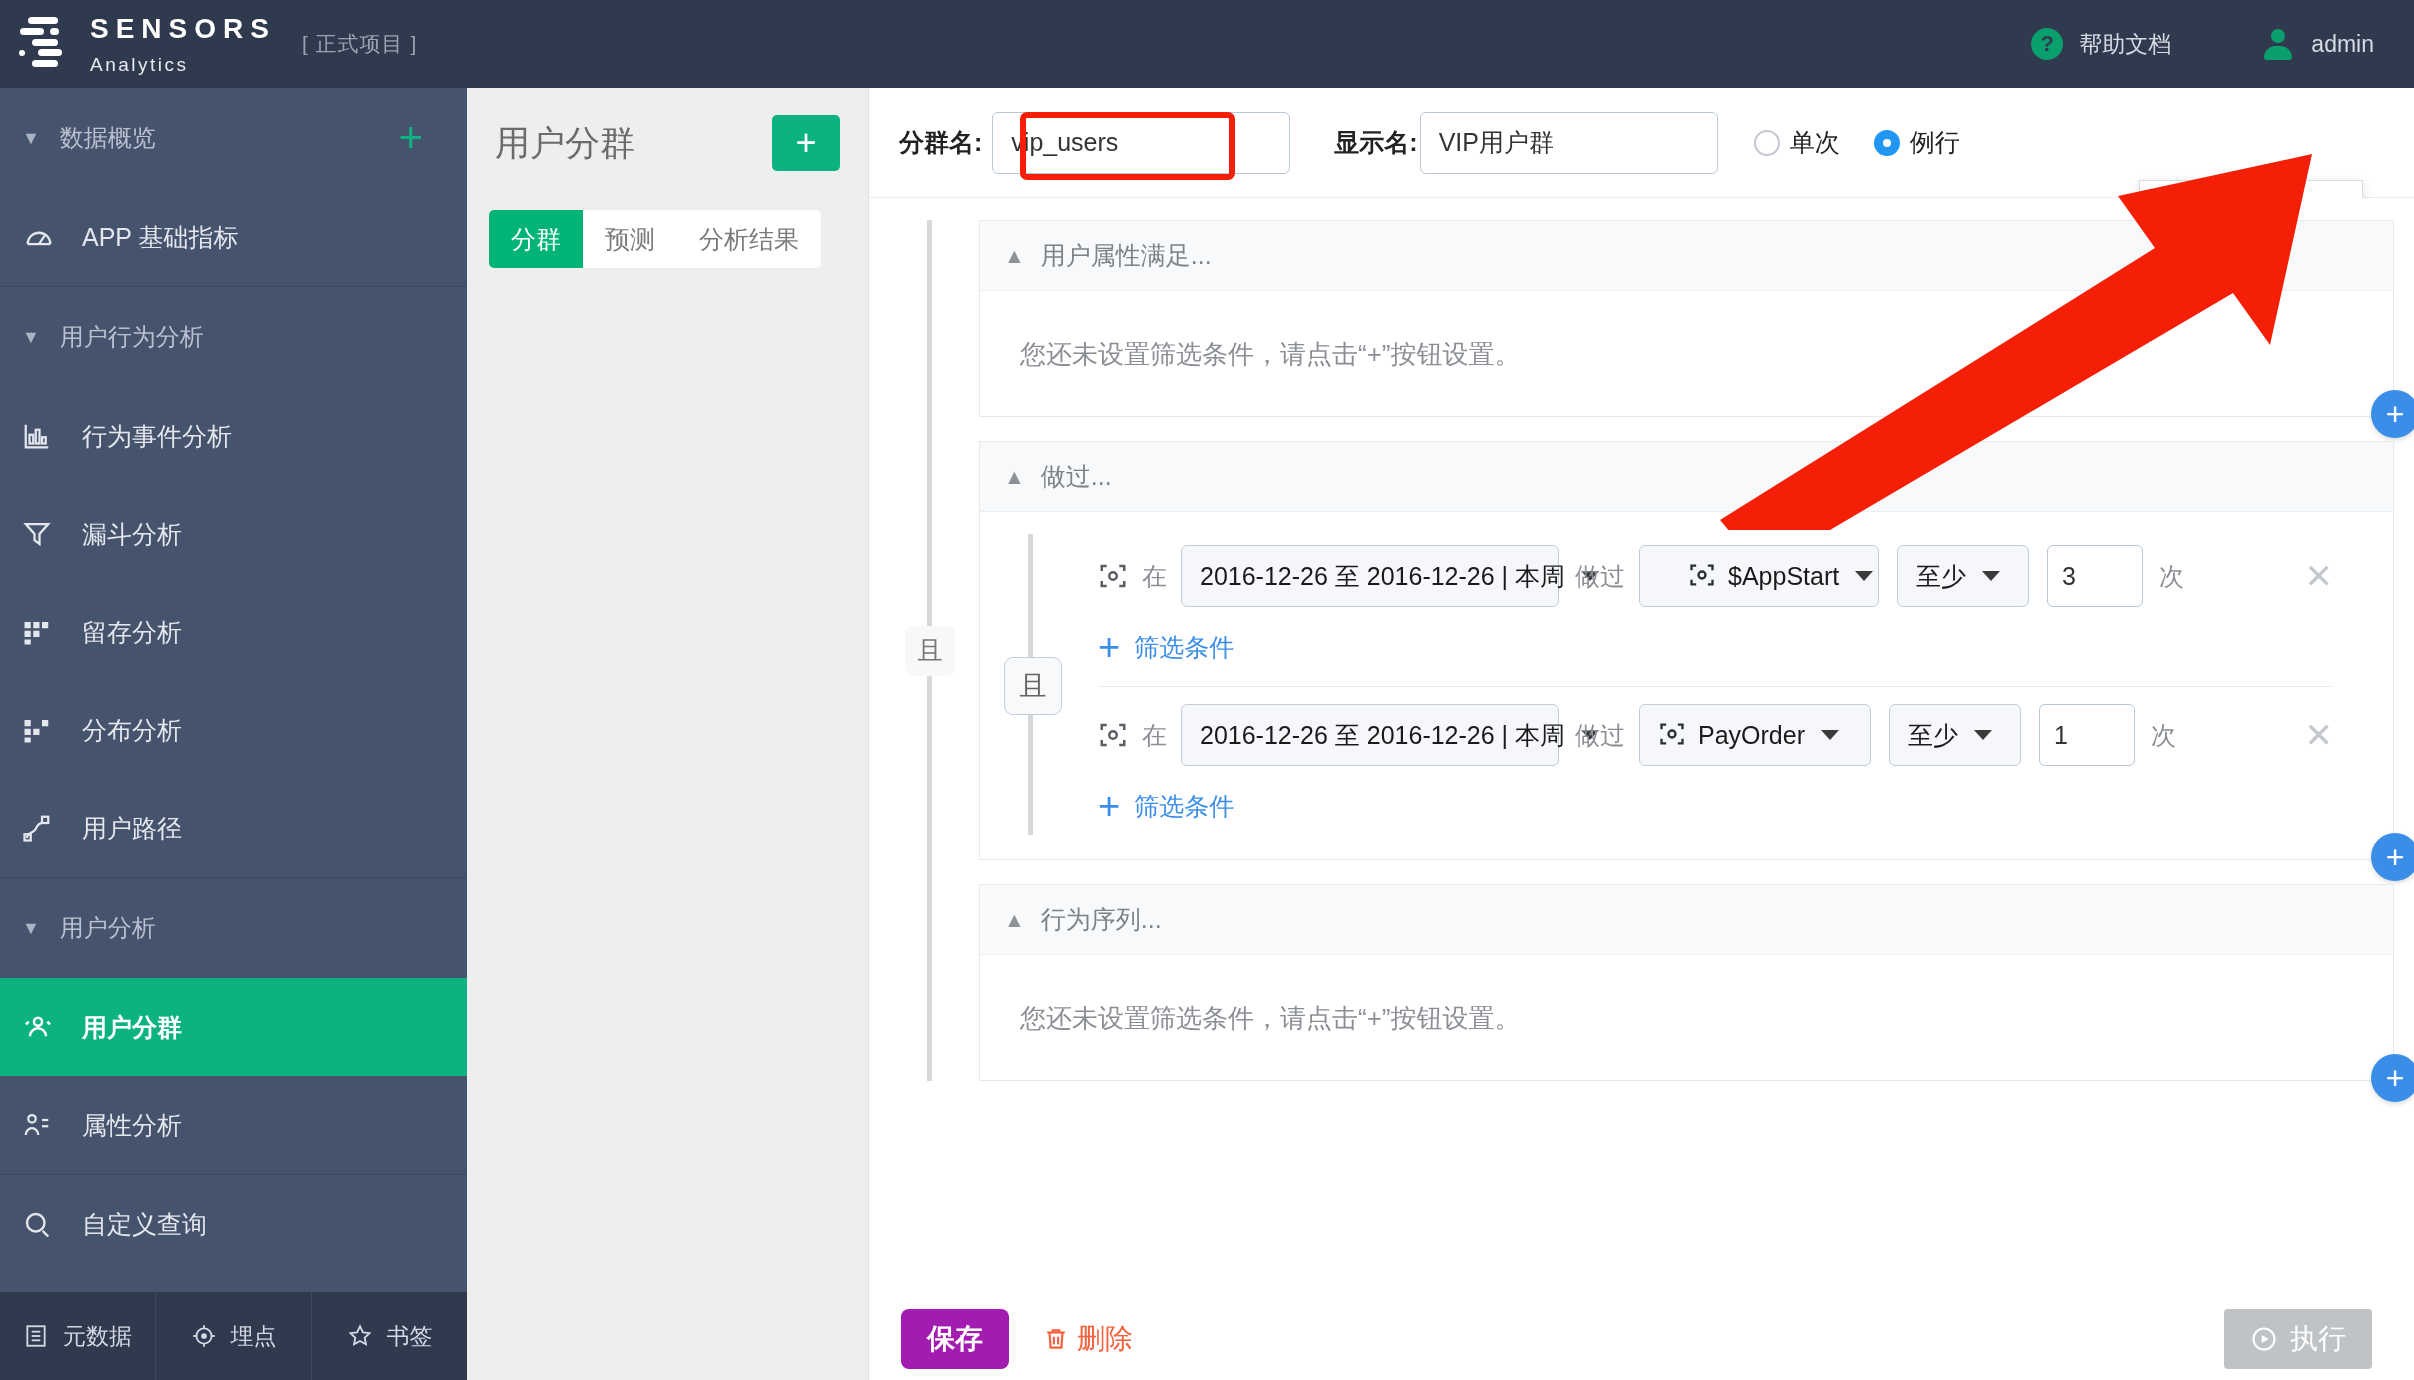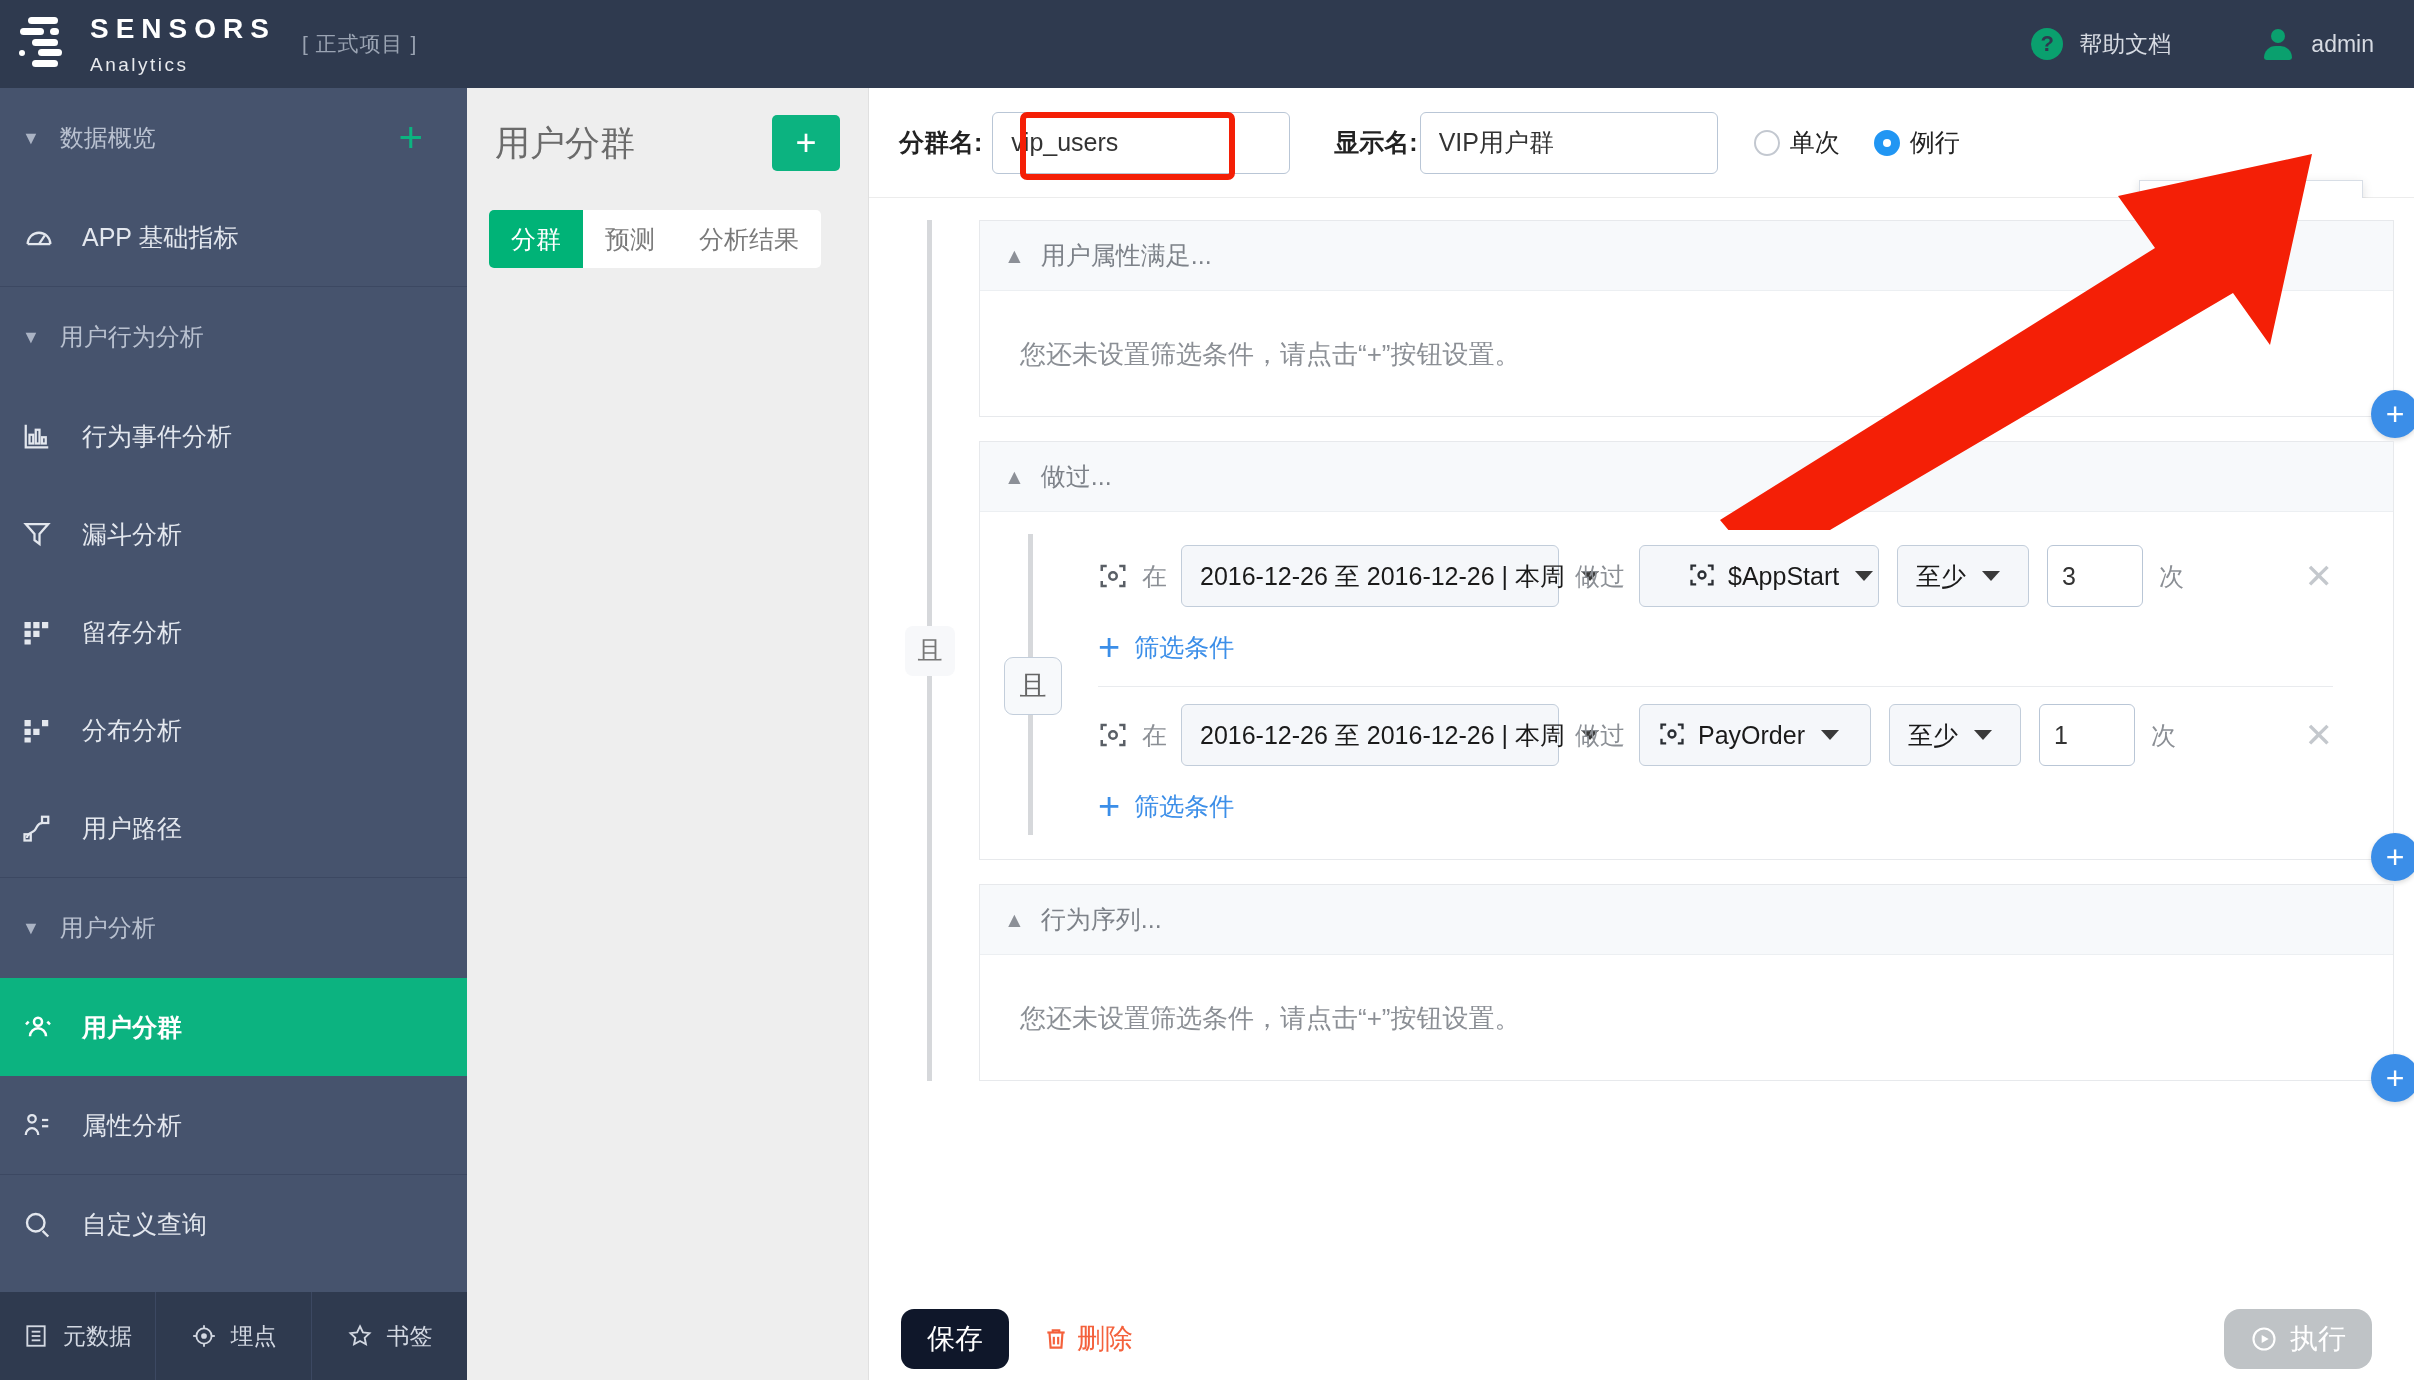--- a/index.html
+++ b/index.html
@@ -196,28 +196,28 @@
   .filter-add .plus { font-size: 38px; font-weight: 300; margin-right: 14px; line-height: 1; }
   .rowx { margin-left: auto; margin-right: 60px; color: #c4c8cd; font-size: 34px; cursor: pointer; line-height: 1; }
   .row-sep { height: 1px; background: #e9ebee; margin: 6px 60px 10px 118px; }
 
   
   .footer {
     position: absolute; left: 869px; top: 1298px; width: 1545px; height: 82px;
     background: #fff; display: flex; align-items: center; padding-left: 32px;
   }
   .btn-save {
-    background: #0f172a; color: #fff; font-size: 28px; border-radius: 13px;
-    padding: 11px 26px; cursor: pointer;
+    background: #a21caf; color: #fff; font-size: 28px; border-radius: 8px;
+    padding: 11px 26px; cursor: pointer; font-weight: bold;
   }
   .btn-del { color: #f4613c; font-size: 28px; margin-left: 34px; display: flex; align-items: center; cursor: pointer; }
   .btn-del .tico { margin-right: 8px; display: flex; }
   .btn-run {
     margin-left: auto; margin-right: 42px; background: #bfc3c6; color: #fff;
-    font-size: 28px; border-radius: 16px; padding: 11px 26px; display: flex;
+    font-size: 28px; border-radius: 4px; padding: 11px 26px; display: flex;
     align-items: center; cursor: pointer;
   }
   .btn-run .pico { margin-right: 12px; display: flex; }
 
   
   .hl-box {
     position: absolute; left: 1020px; top: 112px; width: 215px; height: 68px;
     border: 6px solid #f41f06; border-radius: 7px; pointer-events: none;
   }
   .arrow-svg { position: absolute; left: 1700px; top: 130px; width: 660px; height: 400px; pointer-events: none; }

